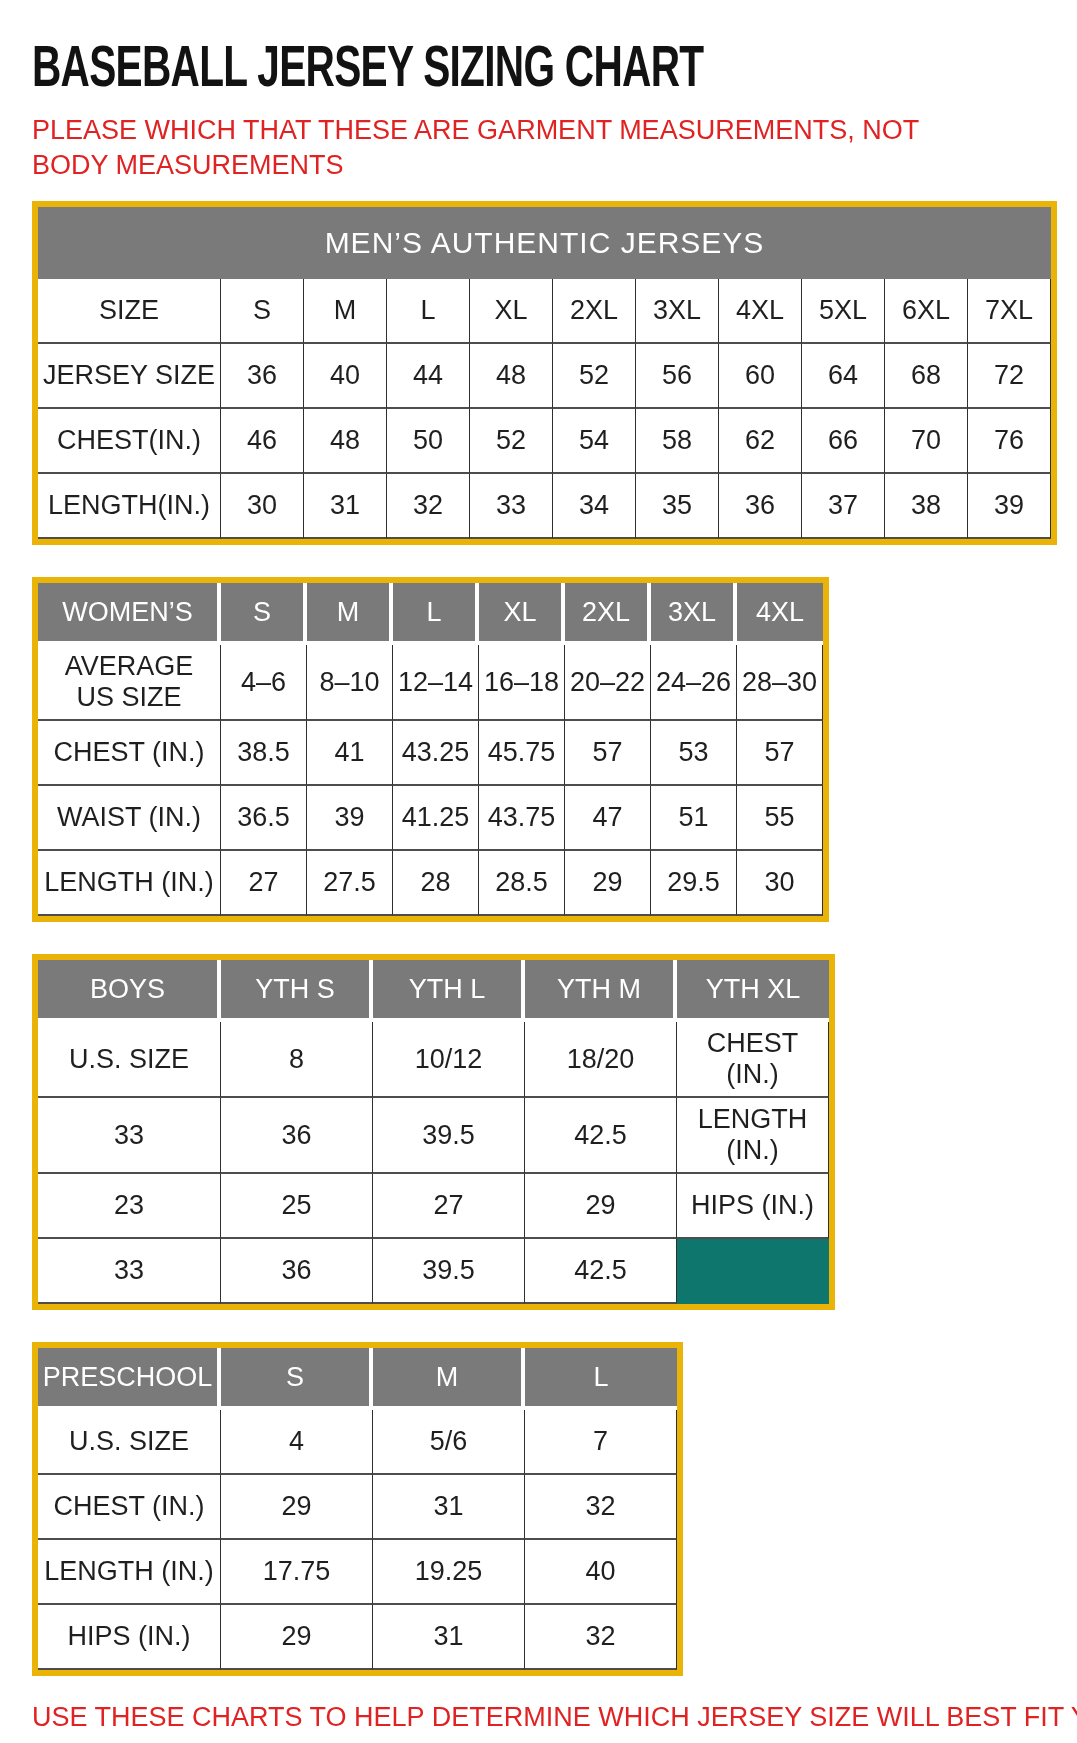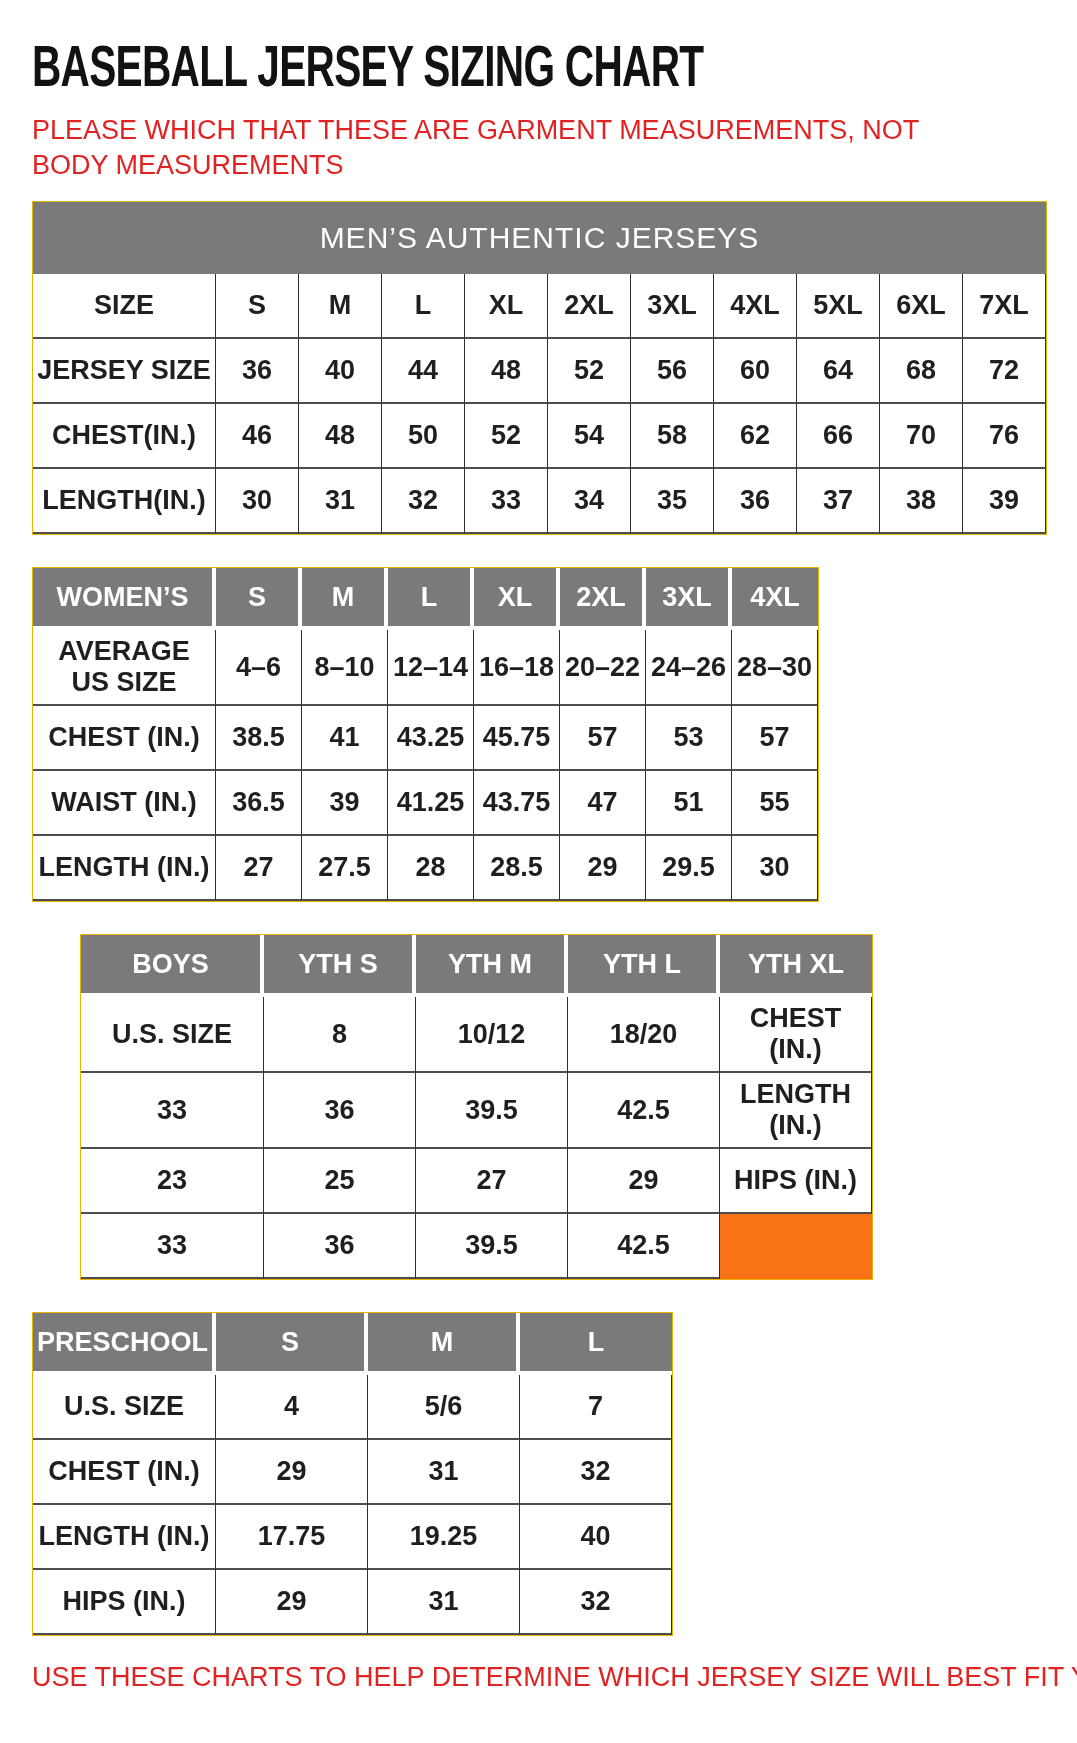--- a/index.html
+++ b/index.html
@@ -14,34 +14,34 @@
   }
   .note{
     margin:0 0 18px 0;width:900px;
     font-size:27px;line-height:1.3;color:#e02222;font-weight:400;
   }
   .footer{
     margin:26px 0 0 0;
     font-size:27px;color:#e02222;font-weight:400;white-space:nowrap;
   }
 
-  .tablewrap{border:1px solid #eab308;box-sizing:content-box;background:#f97316;}
+  .tablewrap{border:6px solid #eab308;box-sizing:content-box;background:#0f766e;}
   .m-b{margin-bottom:32px;}
   .w-mens{width:1013px;margin-top:10px;}
   .w-womens{width:785px;margin-top:12px;}
-  .w-boys{width:791px;margin-left:48px;}
+  .w-boys{width:791px;}
   .w-pre{width:639px;}
 
   .banner{
     height:72px;background:#7a7a7a;color:#ffffff;
     display:flex;align-items:center;justify-content:center;
     font-size:30px;letter-spacing:1px;
   }
 
-  .grid{display:grid;font-weight:bold;}
+  .grid{display:grid;}
   .g-mens   {grid-template-columns:183px repeat(10,83px);}
   .g-womens {grid-template-columns:183px repeat(7,86px);}
   .g-boys   {grid-template-columns:183px repeat(4,152px);}
   .g-pre    {grid-template-columns:183px repeat(3,152px);}
 
   .cell{
     display:flex;align-items:center;justify-content:center;
     box-sizing:border-box;text-align:center;
     font-size:27px;color:#1f1f1f;background:#fff;
     padding:6px 3px;
@@ -160,22 +160,22 @@
         <div class="cell c">29</div>
         <div class="cell c">29.5</div>
         <div class="cell c">30</div>
       </div>
   </section>
 
   <section class="tablewrap w-boys m-b">
     <div class="grid g-boys">
         <div class="cell h lab">BOYS</div>
         <div class="cell h">YTH S</div>
+        <div class="cell h">YTH L</div>
         <div class="cell h">YTH M</div>
-        <div class="cell h">YTH L</div>
         <div class="cell h hl">YTH XL</div>
         <div class="cell c lab">U.S. SIZE</div>
         <div class="cell c">8</div>
         <div class="cell c">10/12</div>
         <div class="cell c">18/20</div>
         <div class="cell c lab">CHEST (IN.)</div>
         <div class="cell c">33</div>
         <div class="cell c">36</div>
         <div class="cell c">39.5</div>
         <div class="cell c">42.5</div>

